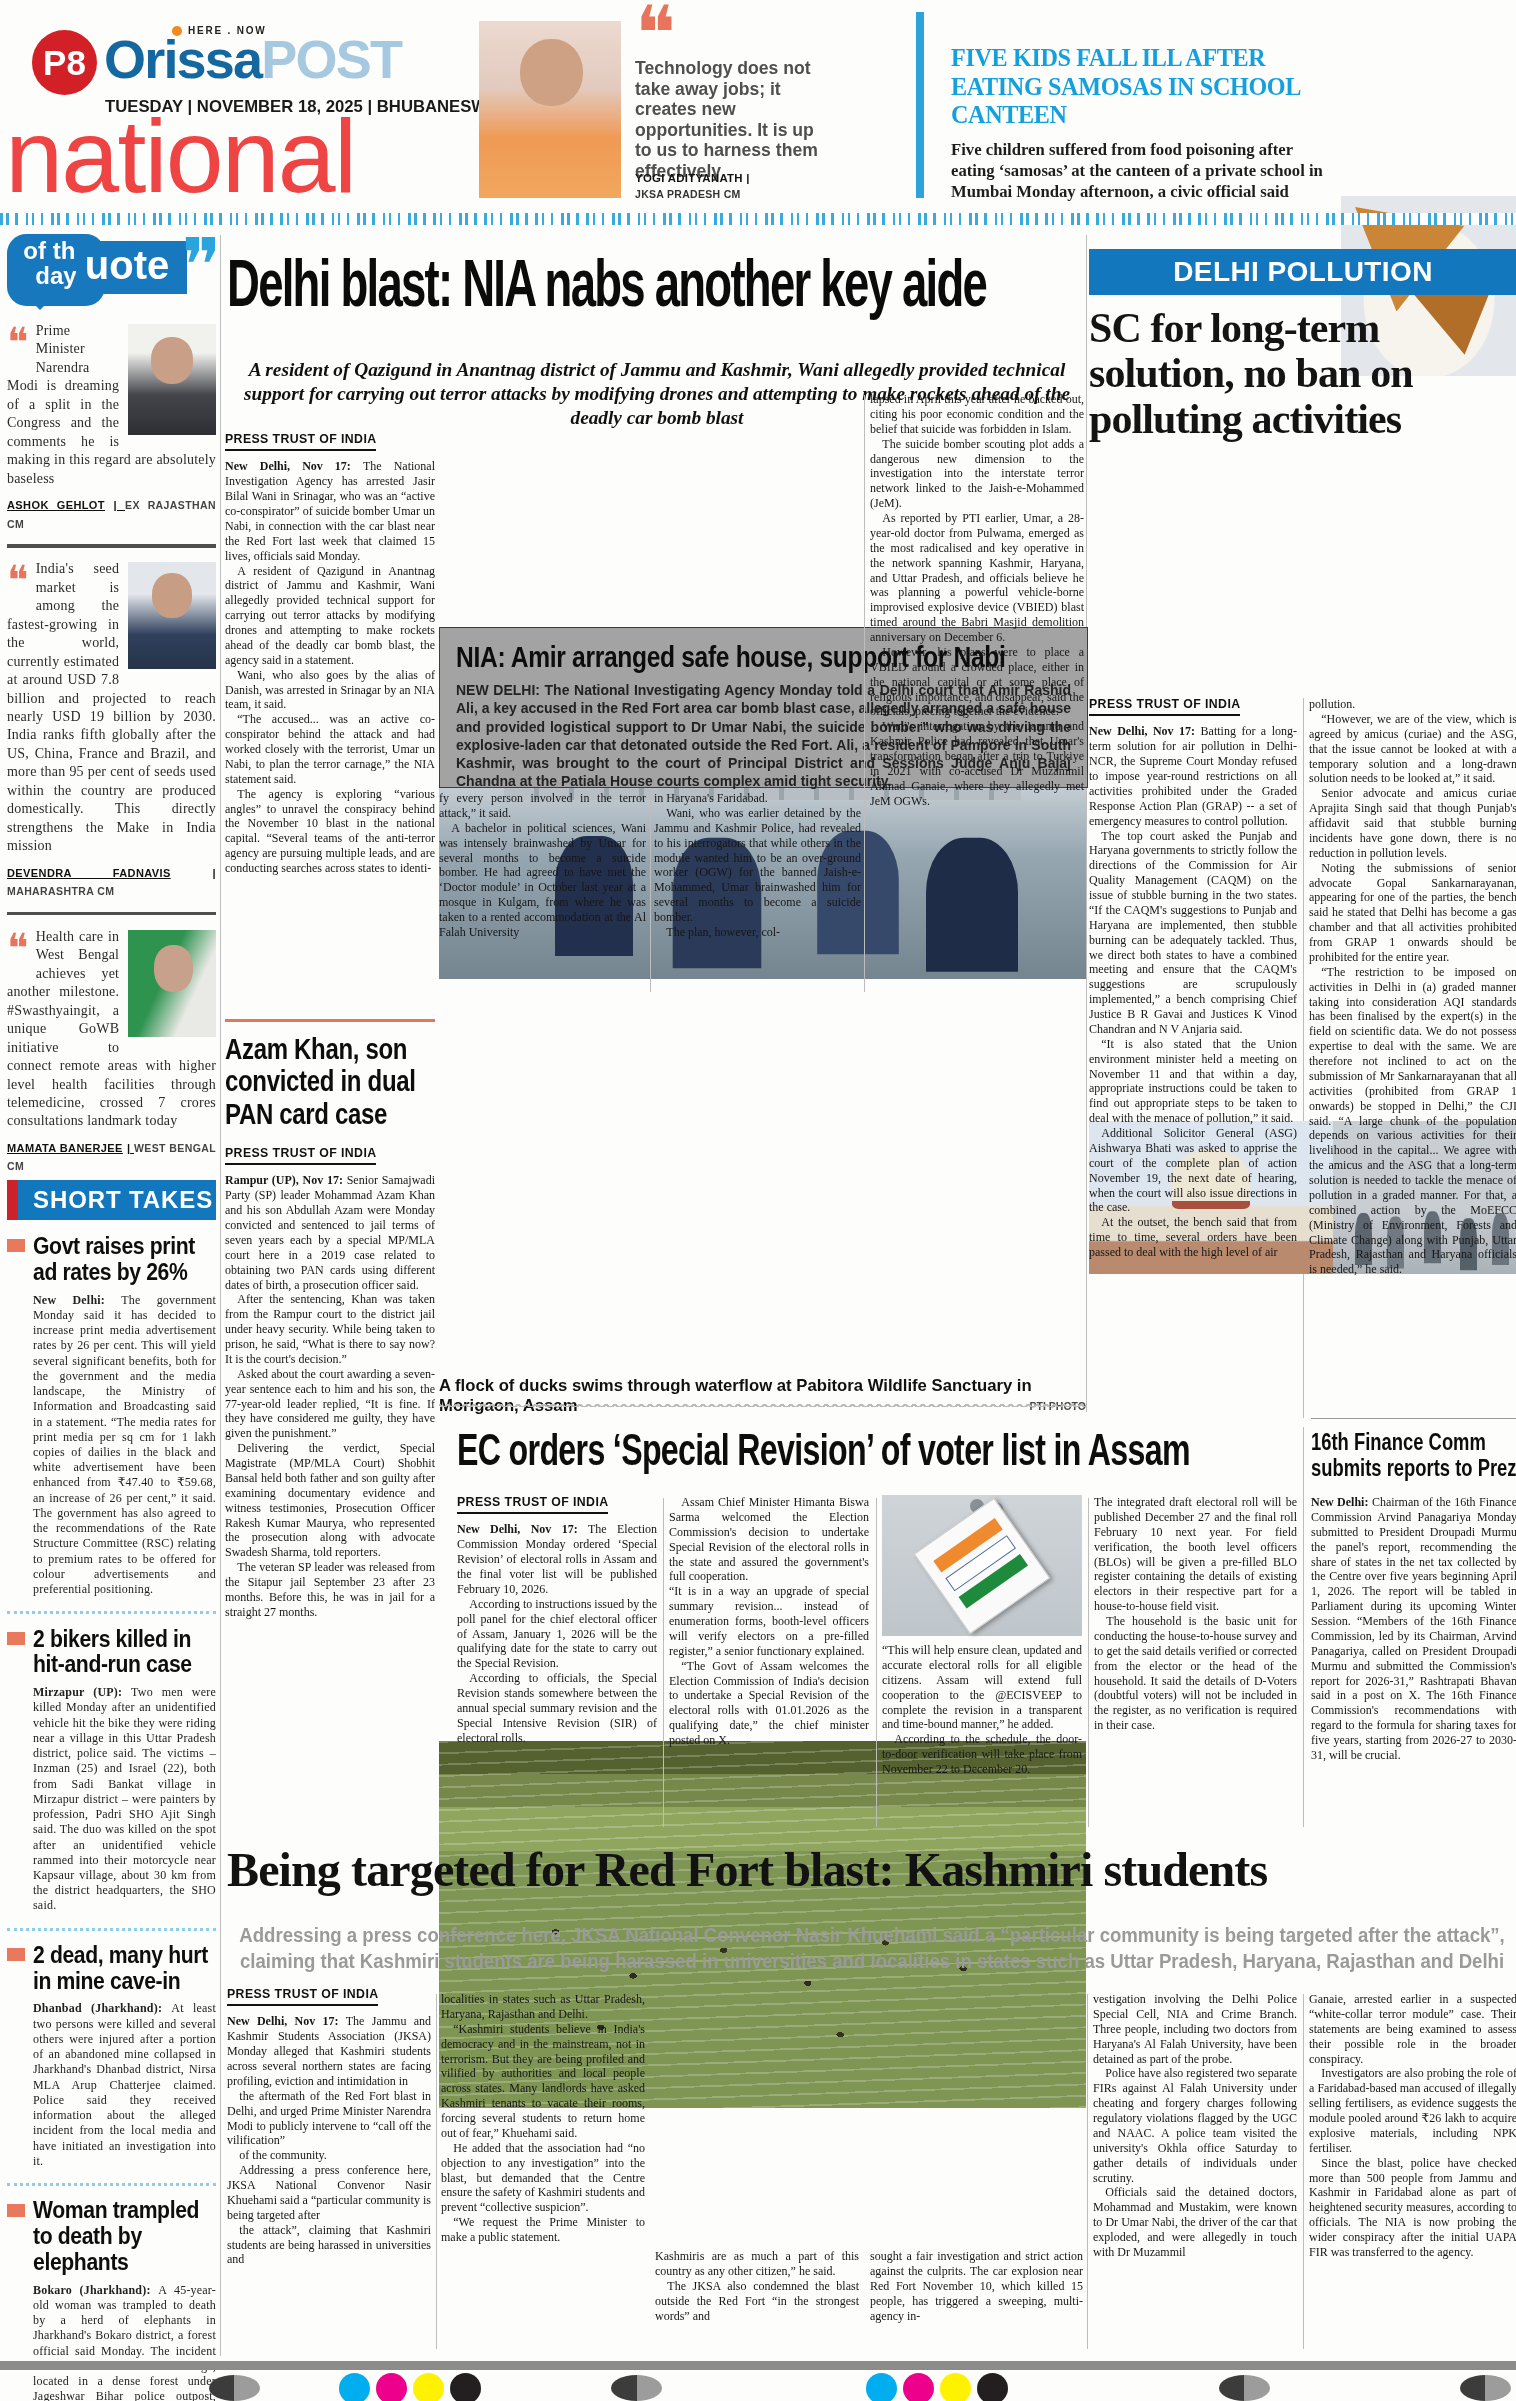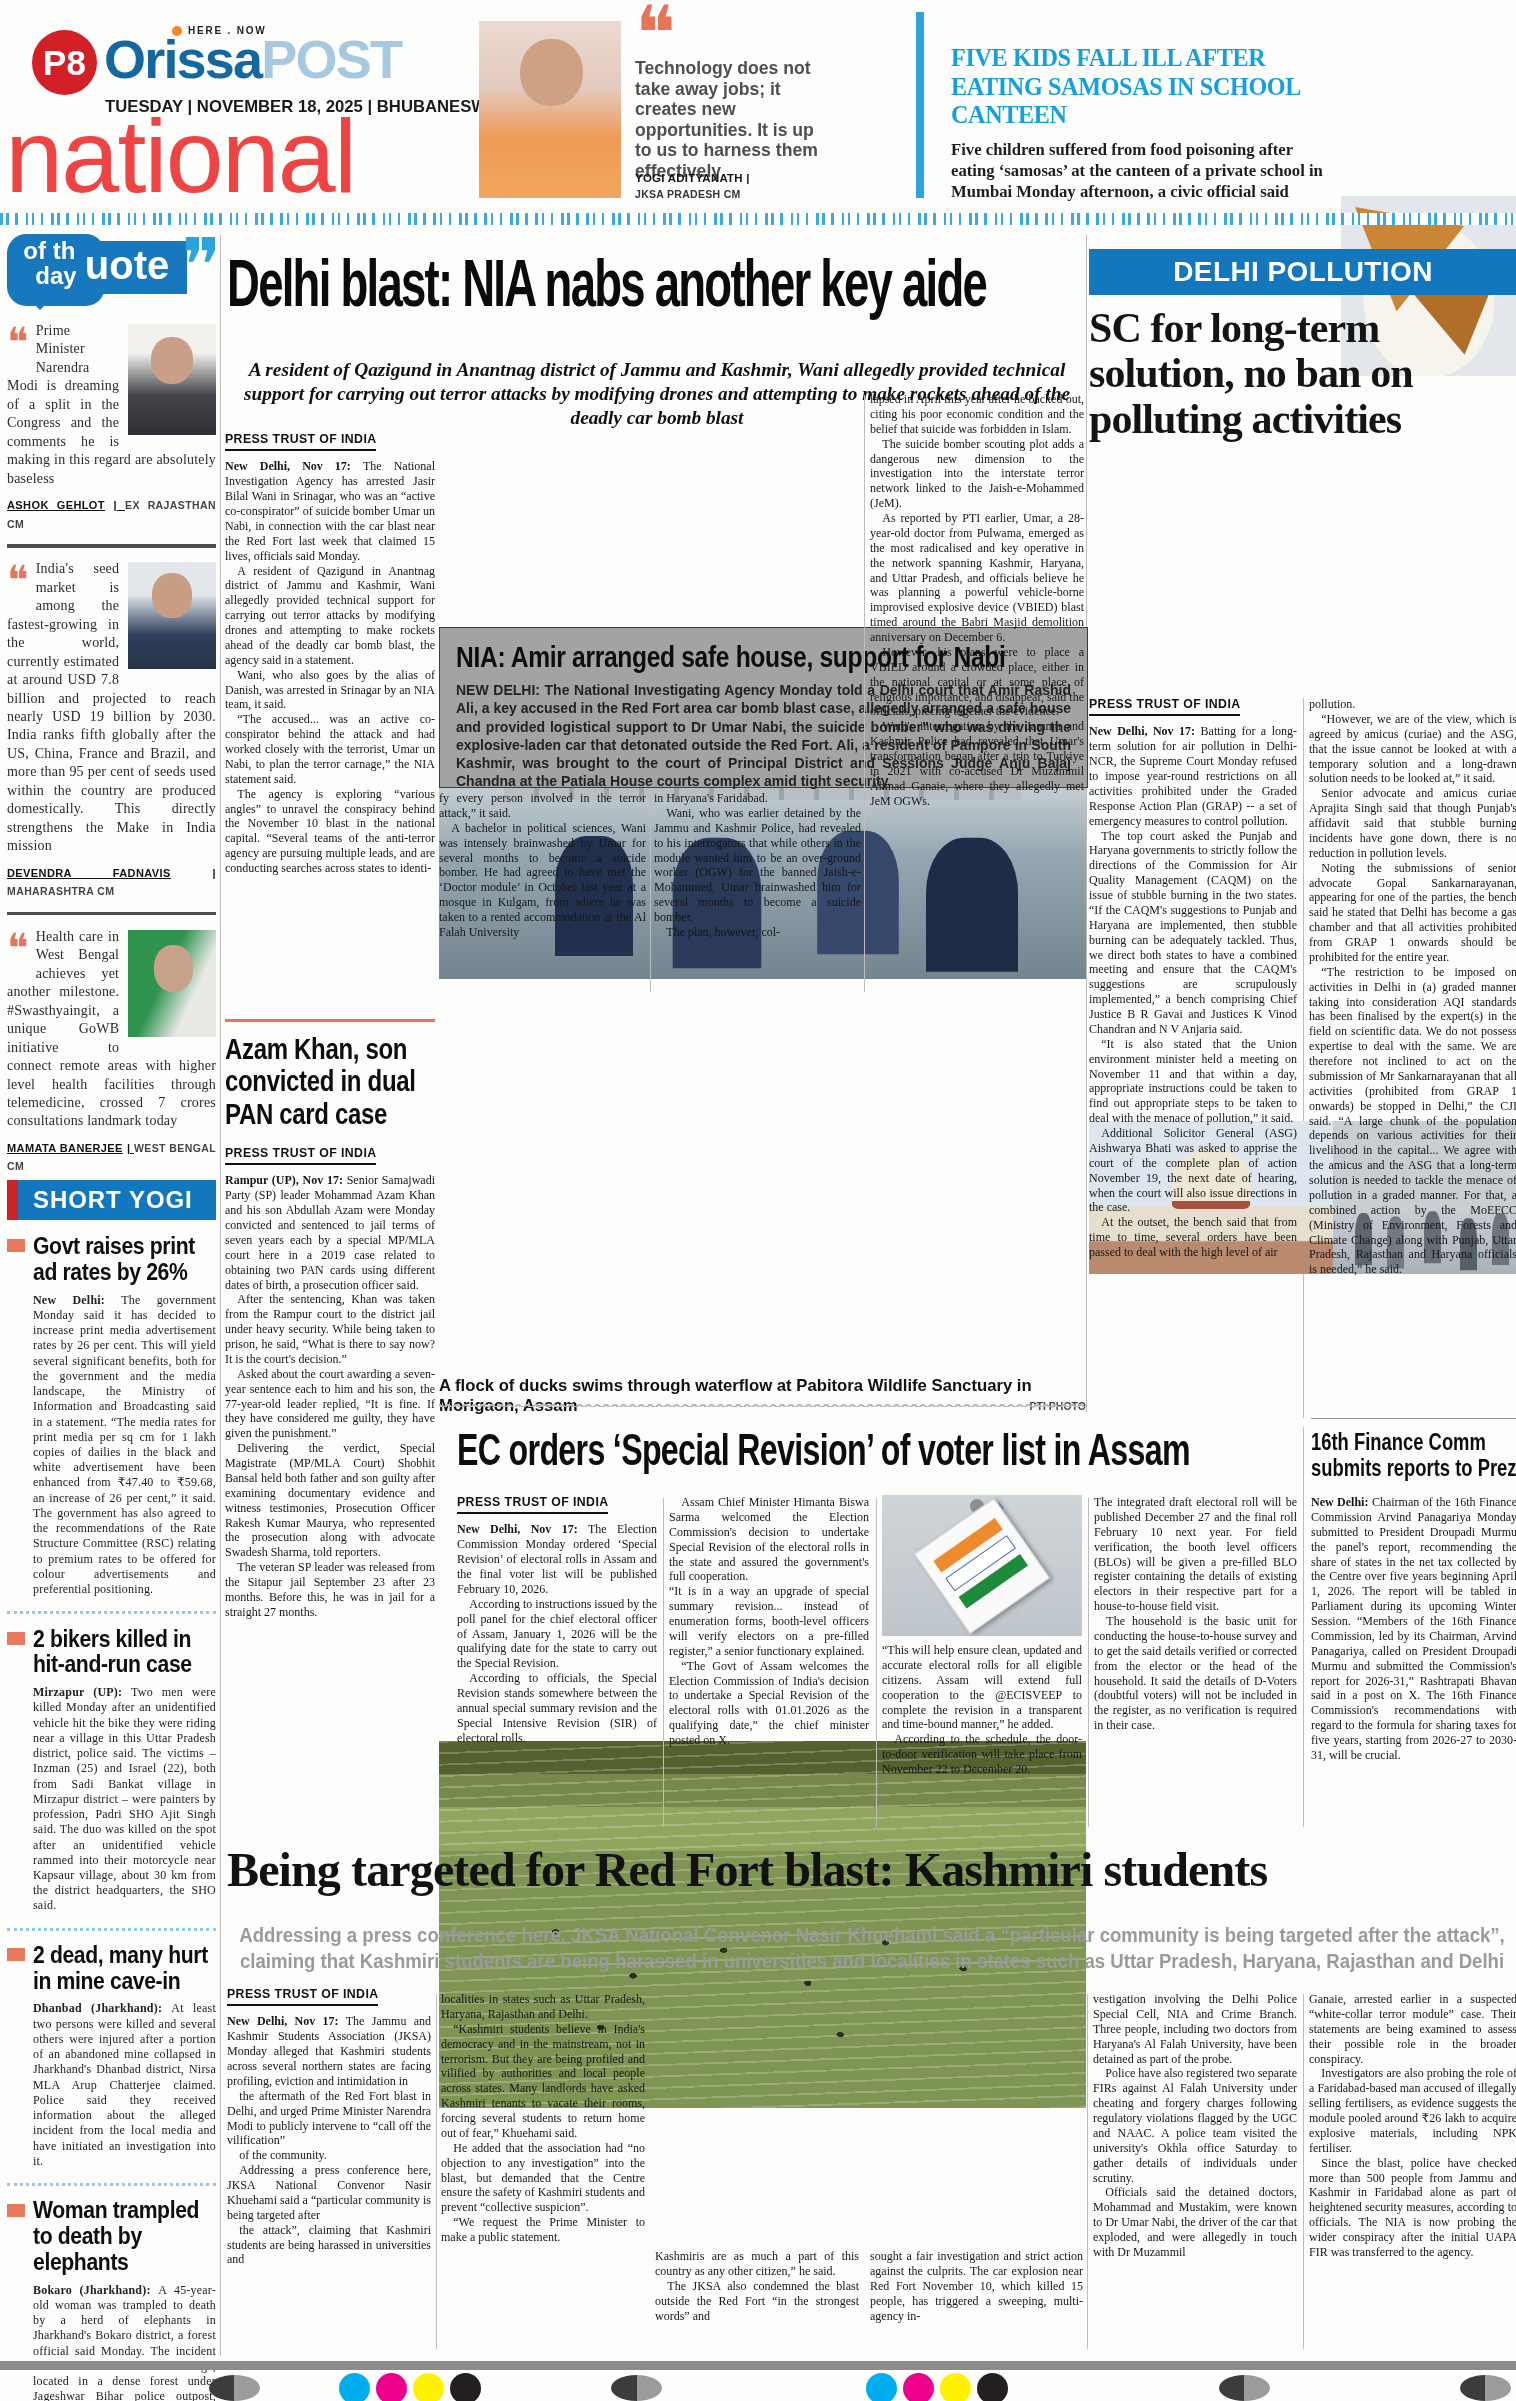--- a/index.html
+++ b/index.html
@@ -196,21 +196,21 @@
       <span>Health care in West Bengal achieves yet another milestone. #Swasthyaingit, a unique GoWB initiative to connect remote areas with higher level health facilities through telemedicine, crossed 7 crores consultations landmark today</span>
       <div class="q-attrib">
         <span class="q-name">MAMATA BANERJEE</span>
         <span class="q-name"> | </span>
         <span class="q-role">WEST BENGAL CM</span>
       </div>
     </div>
 
     <div class="st-banner">
       <div class="red"></div>
-      <div class="t"><span class="lt">SHORT</span> <span class="bd">YOGI</span></div>
+      <div class="t"><span class="lt">SHORT</span> <span class="bd">TAKES</span></div>
     </div>
 
     <div class="st-item">
       <div class="st-marker"></div>
       <div class="st-head">Govt raises print ad rates by 26%</div>
       <div class="st-body">
           <p class="para first"><b>New Delhi: </b>The government Monday said it has decided to increase print media advertisement rates by 26 per cent. This will yield several significant benefits, both for the government and the media landscape, the Ministry of Information and Broadcasting said in a statement. “The media rates for print media per sq cm for 1 lakh copies of dailies in the black and white advertisement have been enhanced from ₹47.40 to ₹59.68, an increase of 26 per cent,” it said. The government has also agreed to the recommendations of the Rate Structure Committee (RSC) relating to premium rates to be offered for colour advertisements and preferential positioning.</p>
         </div>
     </div>
     <div class="st-sep"></div>

